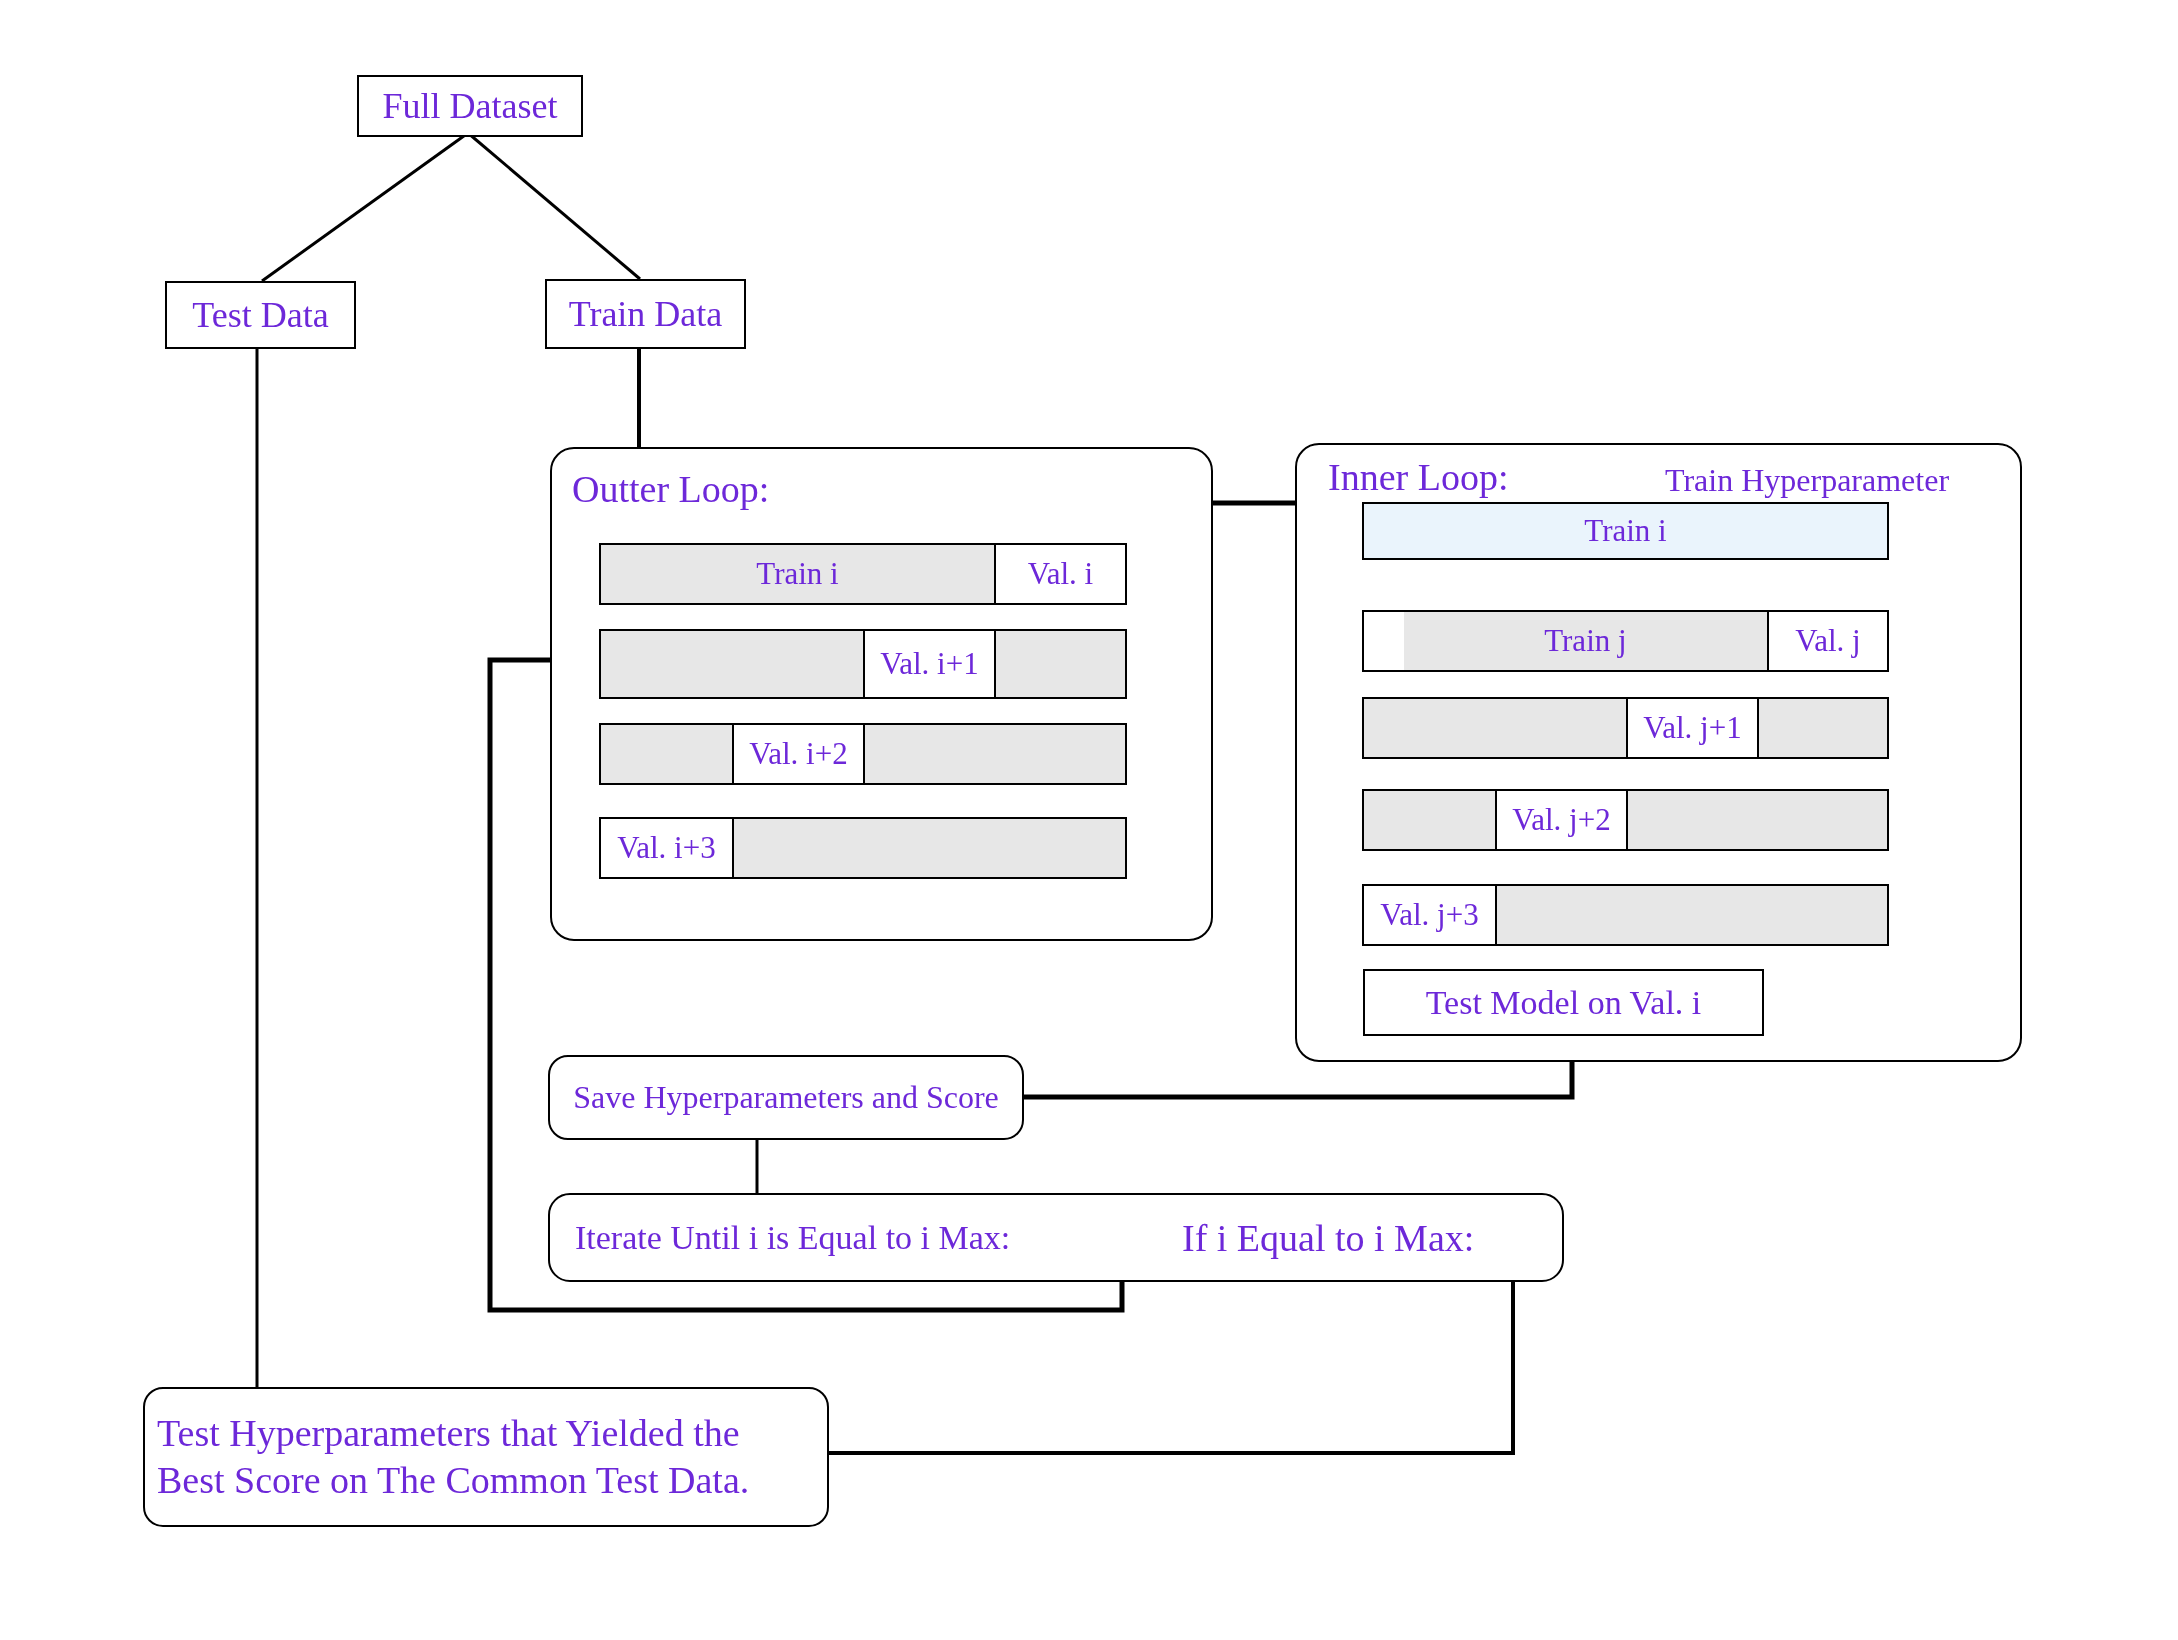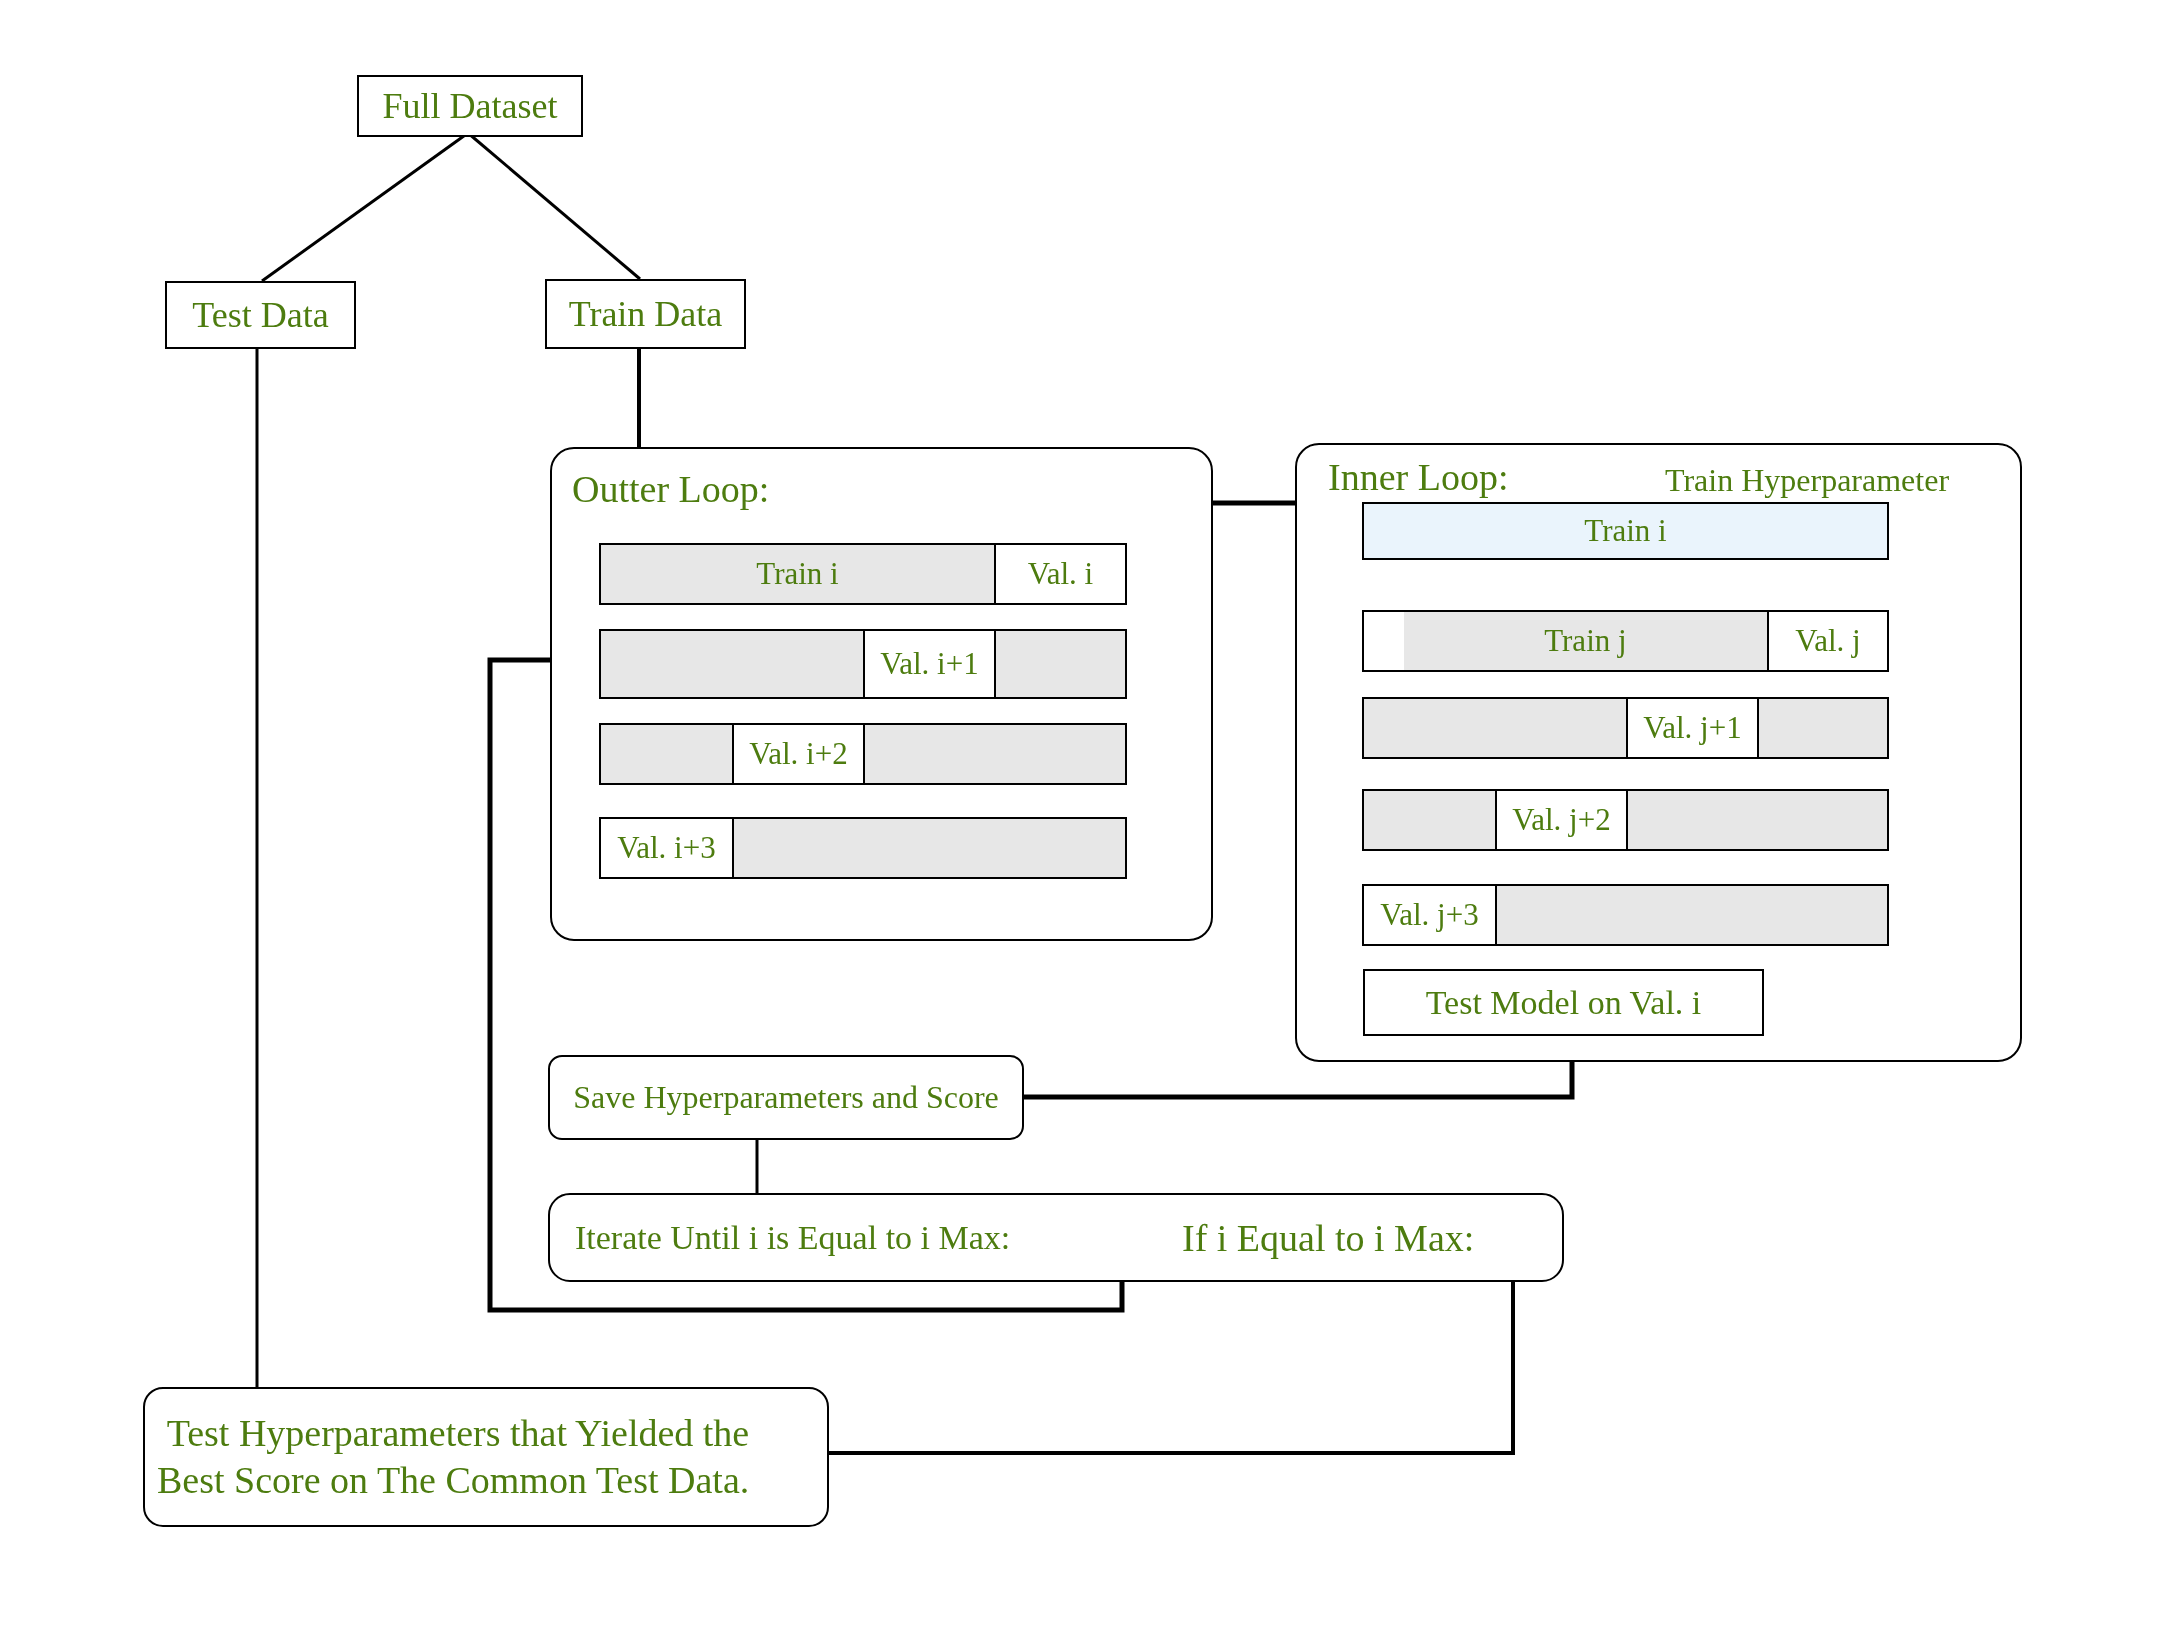--- a/index.html
+++ b/index.html
@@ -1,23 +1,22 @@
 <!DOCTYPE html>
 <html><head>
 <meta charset="utf-8">
 <style>
   html,body{margin:0;padding:0;background:#ffffff;}
   #canvas{
     position:relative;
     width:2178px;height:1640px;
     background:#ffffff;
     font-family:"Liberation Serif", serif;
-    color:#4d7c0f;
+    color:#6d28d9;
     overflow:hidden;
-    text-align:right;
   }
   .abs{position:absolute;}
   
   .node{
     position:absolute;
     border:2px solid #000;
     background:#fff;
     display:flex;align-items:center;justify-content:center;
     font-size:36px;
     white-space:nowrap;
@@ -46,21 +45,21 @@
     white-space:nowrap;
   }
   .seg + .seg{border-left:2px solid #000;}
   .seg.gray{background:#e7e7e7;}
   .seg.white{background:#ffffff;}
   .seg.blue{background:#eaf4fc;}
   
   .round-box{
     position:absolute;
     border:2px solid #000;
-    border-radius:14px;
+    border-radius:20px;
     background:#fff;
     display:flex;align-items:center;justify-content:center;
     white-space:nowrap;
   }
   #svg-overlay{position:absolute;left:0;top:0;pointer-events:none;}
   #svg-overlay path, #svg-overlay line{stroke:#000;fill:none;}
 </style>
 </head>
 <body>
 

